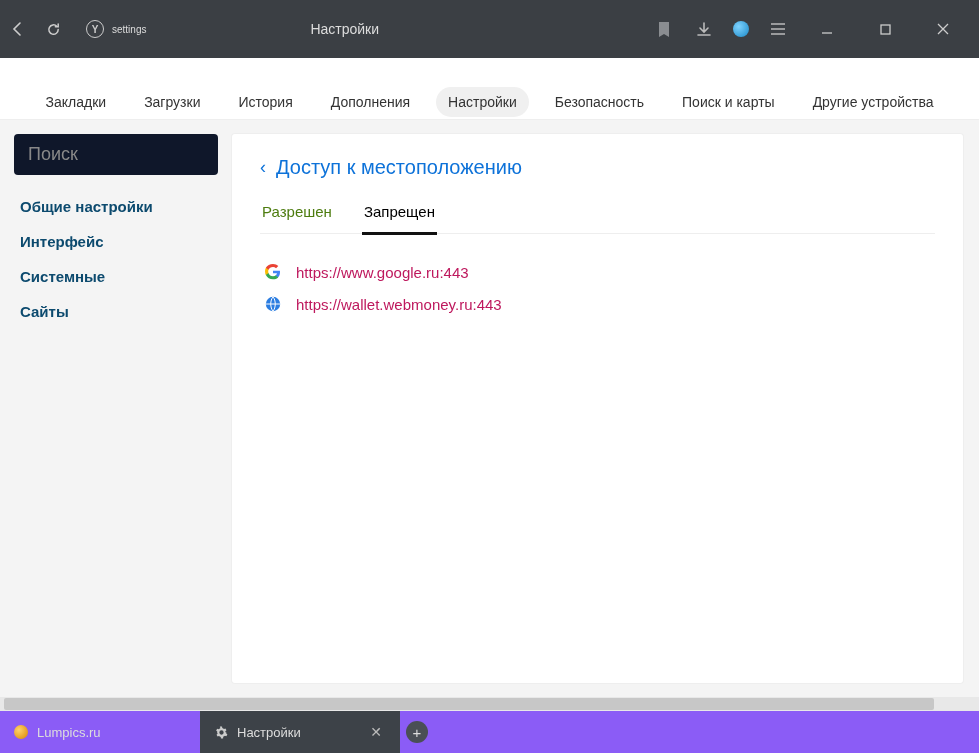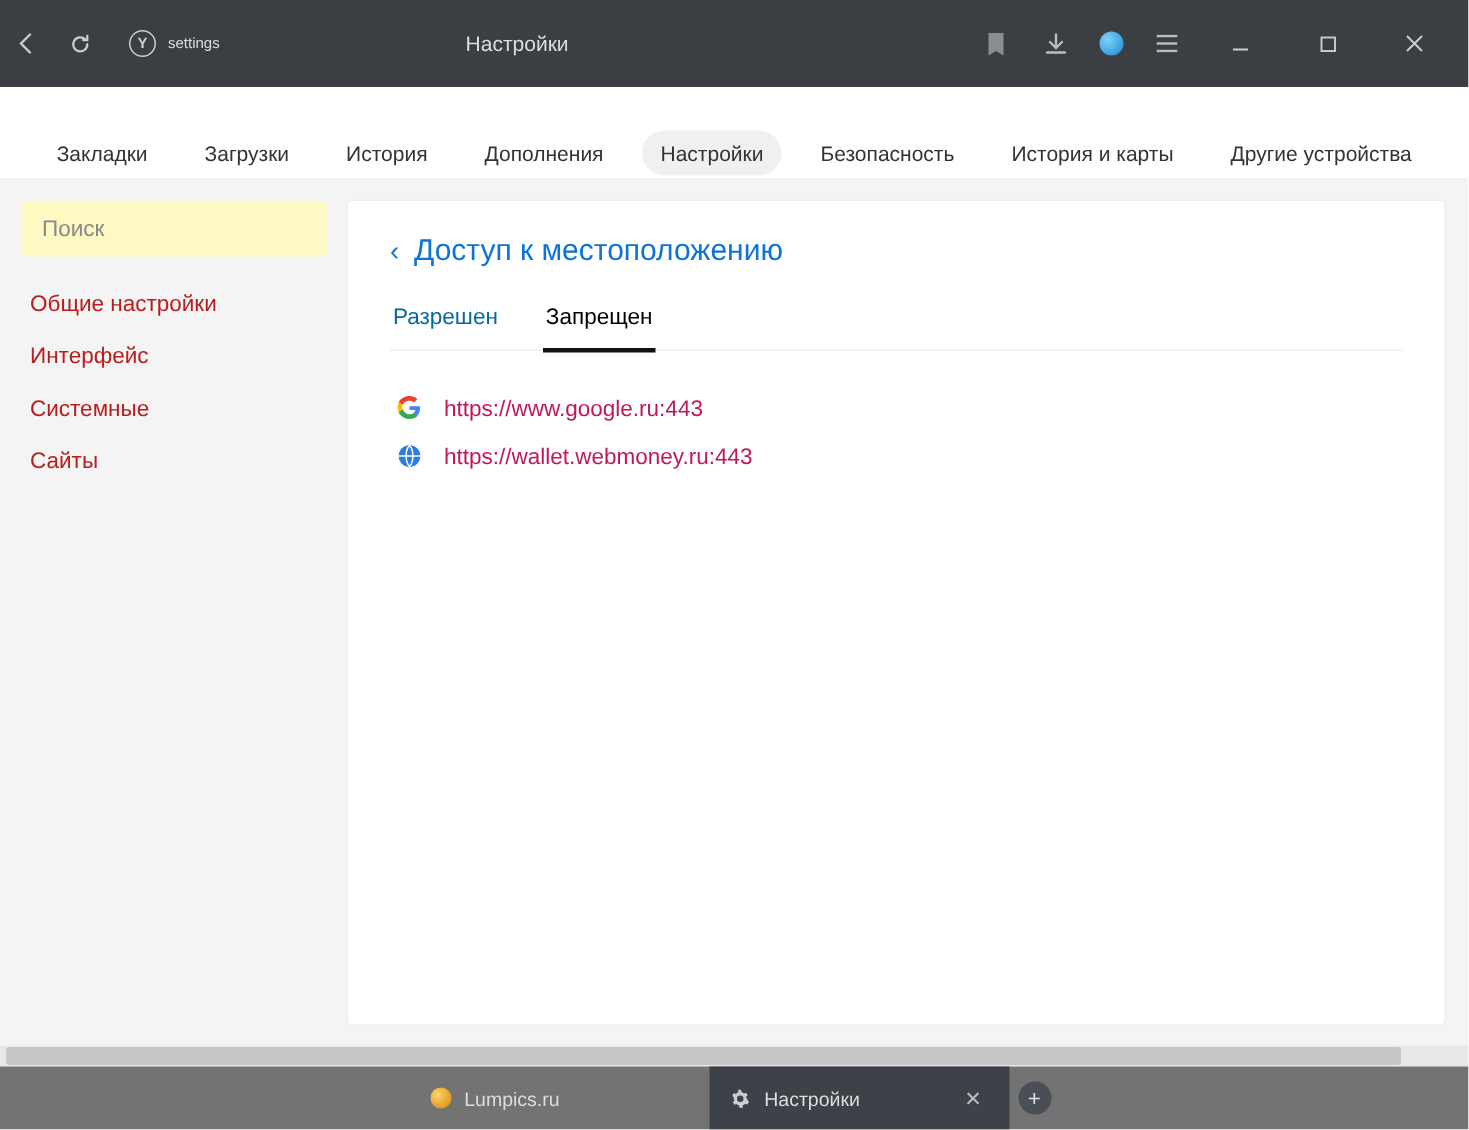--- a/index.html
+++ b/index.html
@@ -18,38 +18,38 @@
 .titlebar .win-btn { width: 40px; height: 30px; display: inline-flex; align-items: center; justify-content: center; color: #ccc; font-size: 13px; cursor: pointer; }
 
 
 .topnav { height: 62px; display: flex; align-items: center; justify-content: center; gap: 14px; border-bottom: 1px solid #eee; }
 .topnav a { font-size: 14px; color: #333; padding: 7px 12px; border-radius: 16px; cursor: pointer; margin-top: 27px; }
 .topnav a.active { background: #f0f0f0; }
 
 
 .main { flex: 1; display: flex; background: #f4f4f4; padding: 0 10px 0 0; overflow: hidden; }
 .sidebar { width: 218px; padding: 14px 0 14px 14px; }
-.sidebar .search { background: #fef9c3; border-radius: 4px; padding: 10px 14px; color: #888; font-size: 15px; margin-bottom: 14px; cursor: text; }
-.sidebar .item { padding: 9px 4px 9px 6px; font-size: 15px; color: #b91c1c; cursor: pointer; }
+.sidebar .search { background: #0f172a; border-radius: 4px; padding: 10px 14px; color: #888; font-size: 18px; margin-bottom: 14px; cursor: text; }
+.sidebar .item { padding: 9px 4px 9px 6px; font-size: 15px; color: #0c4a6e; cursor: pointer; font-weight: bold; }
 
 .content { flex: 1; background: #fff; margin: 14px 6px 14px 14px; border-radius: 3px; padding: 22px 28px; box-shadow: 0 0 0 1px #eee; }
 .content .back-header { display: flex; align-items: center; gap: 10px; color: #0d72d9; font-size: 20px; cursor: pointer; margin-bottom: 18px; }
 .content .back-header .chev { font-size: 18px; }
 .content .tabs { display: flex; gap: 28px; border-bottom: 1px solid #eee; margin-bottom: 22px; }
-.content .tab { font-size: 15px; padding: 6px 2px 12px; cursor: pointer; color: #0369a1; }
+.content .tab { font-size: 15px; padding: 6px 2px 12px; cursor: pointer; color: #4d7c0f; }
 .content .tab.active { color: #000000; border-bottom: 3px solid #111; margin-bottom: -2px; font-weight: 500; }
 .content .site-row { display: flex; align-items: center; gap: 14px; padding: 7px 4px; font-size: 15px; color: #be185d; cursor: pointer; }
 .content .site-row .site-icon { width: 18px; height: 18px; display: inline-flex; align-items: center; justify-content: center; }
 
 
 .hscroll { height: 14px; background: #e8e8e8; display: flex; align-items: center; }
 .hscroll .thumb { height: 12px; background: #c7c7c7; border-radius: 2px; width: 930px; margin-left: 4px; }
 
 
-.tabbar { height: 42px; background: #737373; display: flex; align-items: stretch; justify-content: center; }
+.tabbar { height: 42px; background: #8b5cf6; display: flex; align-items: stretch; }
 .tabbar .tab { display: flex; align-items: center; gap: 9px; padding: 0 14px; min-width: 200px; font-size: 13px; color: #ddd; cursor: pointer; position: relative; }
 .tabbar .tab.active { background: #3d4248; }
 .tabbar .tab .close { margin-left: auto; color: #bbb; font-size: 14px; padding: 2px 4px; }
 .tabbar .newtab { width: 34px; display: flex; align-items: center; justify-content: center; }
 .tabbar .newtab .plus { width: 22px; height: 22px; border-radius: 50%; background: #4a4f55; color: #ddd; display: inline-flex; align-items: center; justify-content: center; font-size: 15px; cursor: pointer; }
 .tabbar .fav { width: 14px; height: 14px; border-radius: 50%; }
 .tabbar .fav.orange { background: radial-gradient(circle at 35% 35%, #ffd36b, #d98400); }
 .tabbar .fav.gear { color: #ccc; font-size: 13px; display: inline-flex; align-items: center; justify-content: center; }
 
 svg { display: block; }
@@ -107,21 +107,21 @@
   </div>
 </div>
 
 <div class="topnav">
   <a>Закладки</a>
   <a>Загрузки</a>
   <a>История</a>
   <a>Дополнения</a>
   <a class="active">Настройки</a>
   <a>Безопасность</a>
-  <a>История и карты</a>
+  <a>Поиск и карты</a>
   <a>Другие устройства</a>
 </div>
 
 <div class="main">
   <div class="sidebar">
     <div class="search">Поиск</div>
     <div class="item">Общие настройки</div>
     <div class="item">Интерфейс</div>
     <div class="item">Системные</div>
     <div class="item">Сайты</div>

